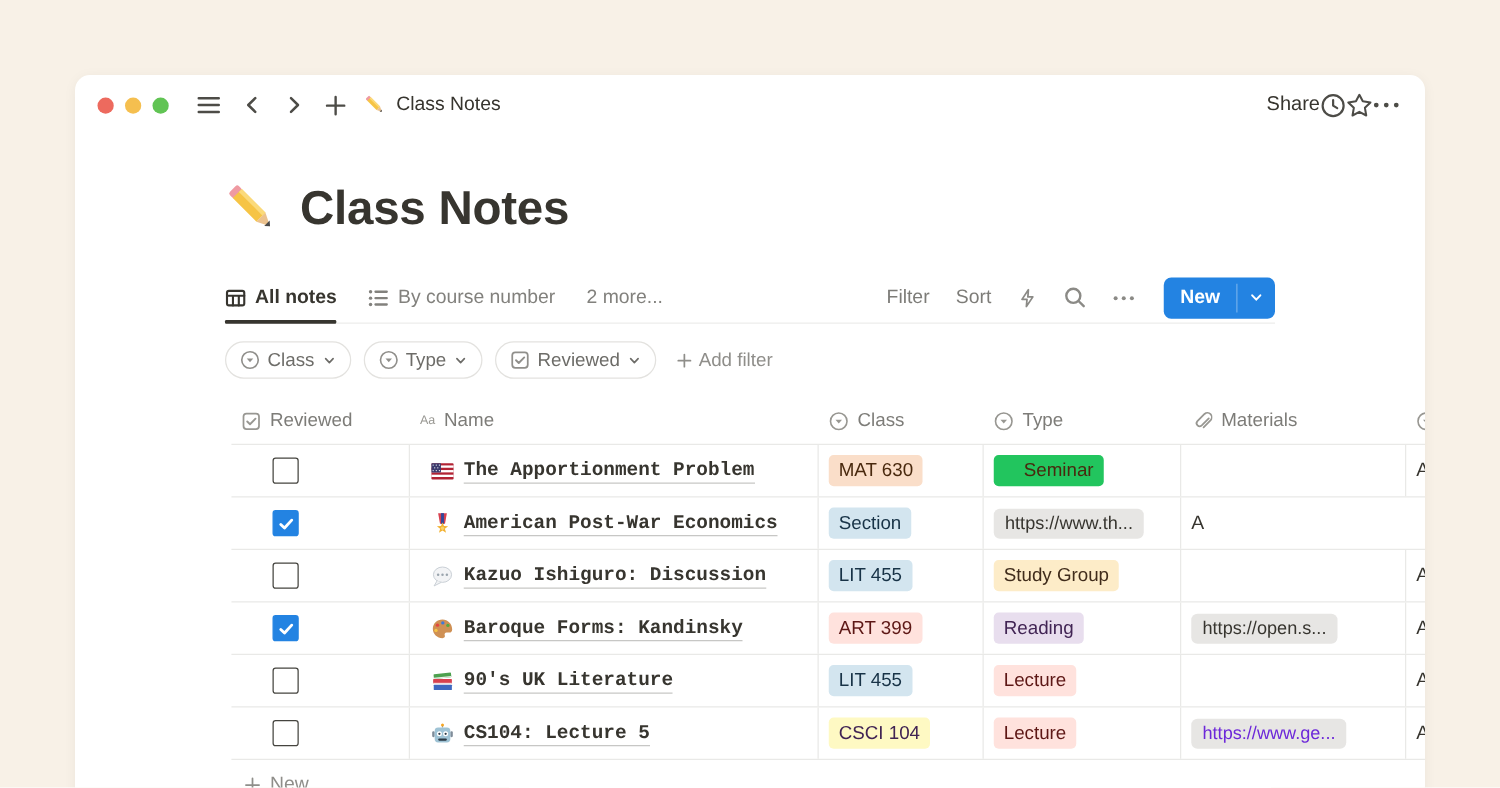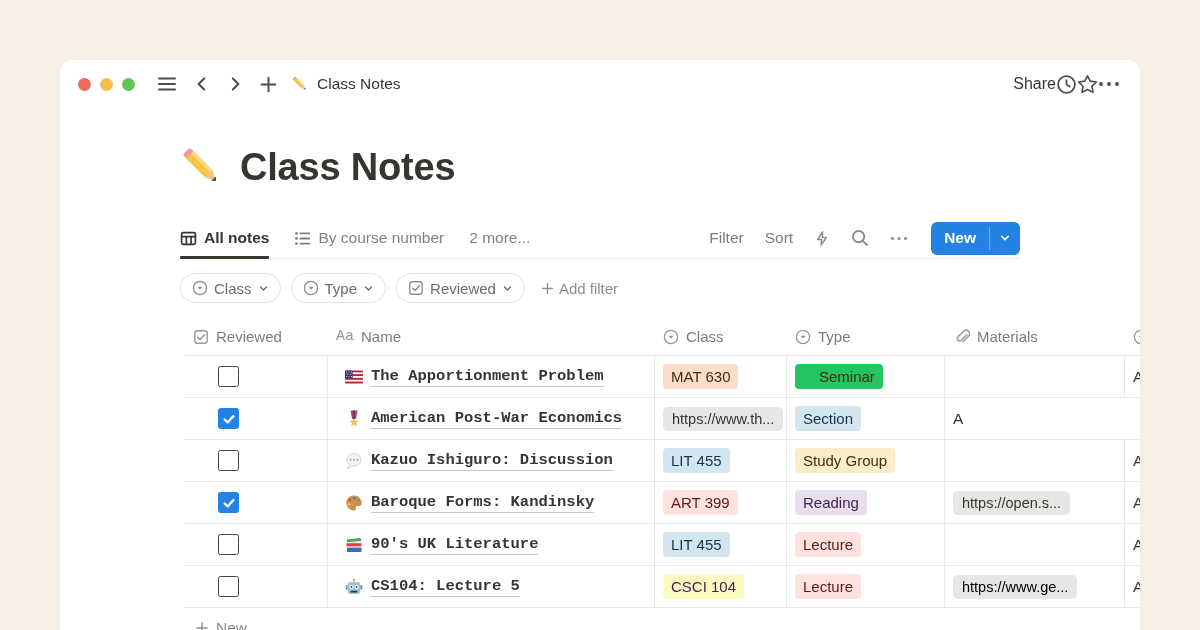--- a/index.html
+++ b/index.html
@@ -67,21 +67,21 @@
     color:#6d6c68; font-size:15px; background:#fff;
   }
   .chip .chip-icon{color:#908f8b;}
   .add-filter{display:flex; align-items:center; gap:5px; color:#8f8e8a; font-size:15px; margin-left:6px; cursor:pointer;}
   
   .table{position:absolute; left:125px; top:258px; width:955px; overflow:hidden;}
   .trow,.thead{display:grid; grid-template-columns:143px 327px 132px 158px 180px 60px;}
   .thead{height:38px; border-bottom:1px solid var(--border);}
   .hcell{display:flex; align-items:center; gap:7px; padding:0 8px; color:var(--muted); font-size:15px; overflow:hidden; white-space:nowrap;}
   .hcell .h-icon{color:#989792; flex:none;}
-  .aa-glyph{font-size:15px; color:#9b9a96;font-family:Liberation Mono, monospace;}
+  .aa-glyph{font-size:10px; color:#9b9a96;}
   .trow{height:42px; border-bottom:1px solid var(--border);}
   .cell{display:flex; align-items:center; padding:0 8px; border-right:1px solid var(--border); overflow:hidden; white-space:nowrap;}
   .cell.c-last{border-right:none;}
   .c-check{padding-left:33px;}
   .cbox{
     width:21px; height:21px; border:1.7px solid #45443f; border-radius:2.5px;
     background:#fff; display:flex; align-items:center; justify-content:center; cursor:pointer; flex:none;
   }
   .cbox .checkmark{display:none; width:14px; height:14px;}
   .cbox.checked{background:var(--blue); border-color:var(--blue);}
@@ -406,26 +406,26 @@
       <span class="emoji">
               <svg viewBox="0 0 36 36">
                 <polygon points="11,1 25,1 22,18 14,18" fill="#d8414f"></polygon>
                 <rect x="15.7" y="1" width="4.6" height="17" fill="#31489c"></rect>
                 <polygon points="18,15.5 20.4,21.7 27,22 21.8,26.1 23.7,32.5 18,28.7 12.3,32.5 14.2,26.1 9,22 15.6,21.7" fill="#f2b233"></polygon>
                 <circle cx="18" cy="25.2" r="2.8" fill="#f9d26a"></circle>
               </svg>
             </span>
       <span class="name-text">American Post-War Economics</span>
     </div>
+    <div class="cell c-type">
+      <span class="badge tag-type" style="background: rgb(211, 229, 239); color: rgb(24, 51, 71);">Section</span>
+    </div>
     <div class="cell c-materials">
             <span class="link-badge" style="background: rgb(231, 230, 228); color: rgb(55, 53, 47);">https://www.th...</span>
           </div>
-    <div class="cell c-type">
-      <span class="badge tag-type" style="background: rgb(211, 229, 239); color: rgb(24, 51, 71);">Section</span>
-    </div>
     <div class="cell c-last">
       <span class="clip-text">A</span>
     </div>
   </div>
         <div class="trow">
     <div class="cell c-check">
       <span class="cbox">
         
       </span>
     </div>
@@ -541,21 +541,21 @@
             </span>
       <span class="name-text">CS104: Lecture 5</span>
     </div>
     <div class="cell c-class">
       <span class="badge tag-class" style="background: #fef9c3; color: rgb(65, 36, 84);">CSCI 104</span>
     </div>
     <div class="cell c-type">
       <span class="badge tag-type" style="background: rgb(255, 226, 221); color: rgb(93, 23, 21);">Lecture</span>
     </div>
     <div class="cell c-materials">
-            <span class="link-badge" style="background: rgb(231, 230, 228); color: #000000;">https://www.ge...</span>
+            <span class="link-badge" style="background: rgb(231, 230, 228); color: #6d28d9;">https://www.ge...</span>
           </div>
     <div class="cell c-last">
       <span class="clip-text">A</span>
     </div>
   </div>
       </div>
 
     <div class="tfoot">
       <svg class="stroke-ic" width="14" height="14" viewBox="0 0 16 16">
           <path d="M8 2 V14 M2 8 H14" stroke-width="1.6"></path>

